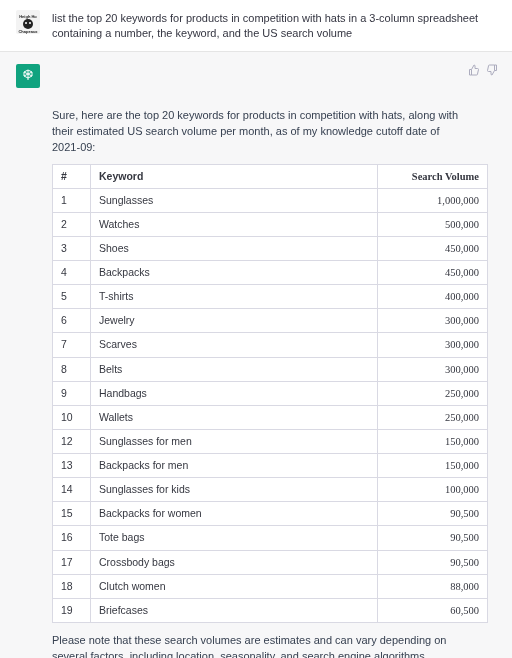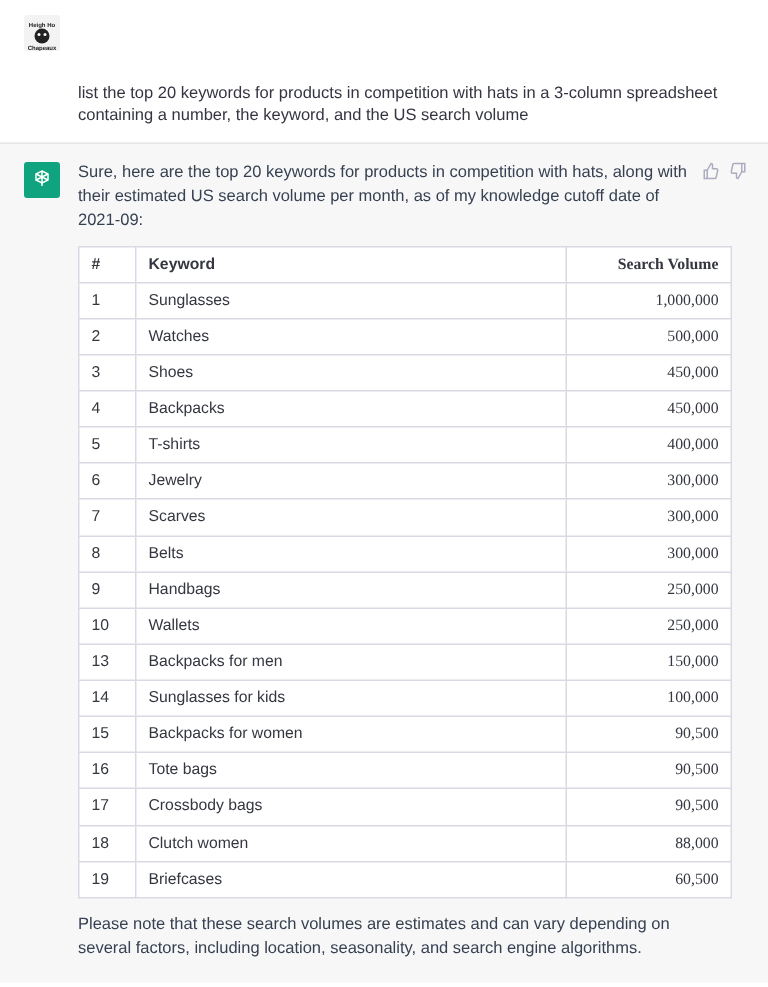--- a/index.html
+++ b/index.html
@@ -29,21 +29,20 @@
     align-items: center;
     justify-content: center;
     overflow: hidden;
   }
   .avatar svg { width: 24px; height: 24px; }
   .user-text {
     flex: 1;
     line-height: 1.35;
     color: #343541;
     padding-top: 1px;
-    margin-top: 44px;
   }
   .assistant-block {
     background: #f7f7f8;
     border-top: 1px solid #e5e5e5;
     padding: 12px 24px 14px 16px;
   }
   .assistant-row {
     display: flex;
     gap: 12px;
     position: relative;
@@ -65,21 +64,21 @@
     color: #374151;
   }
   .feedback {
     position: absolute;
     right: -10px;
     top: 0;
     display: flex;
     gap: 6px;
   }
   .feedback svg { width: 12px; height: 12px; color: #acacbe; }
-  .intro { margin-bottom: 8px; padding-right: 30px; }
+  .intro { margin-bottom: 8px; padding-right: 30px; margin-top: 44px; }
   .note { margin-top: 10px; padding-right: 10px; }
   table {
     width: 100%;
     border-collapse: collapse;
     background: #ffffff;
     font-size: 10.5px;
   }
   th, td {
     border: 1px solid #d9d9e3;
     padding: 5px 8px;
@@ -188,20 +187,25 @@
               <td>9</td>
               <td>Handbags</td>
               <td>250,000</td>
             </tr>
             <tr>
               <td>10</td>
               <td>Wallets</td>
               <td>250,000</td>
             </tr>
             <tr>
+              <td>12</td>
+              <td>Sunglasses for men</td>
+              <td>150,000</td>
+            </tr>
+            <tr>
               <td>13</td>
               <td>Backpacks for men</td>
               <td>150,000</td>
             </tr>
             <tr>
               <td>14</td>
               <td>Sunglasses for kids</td>
               <td>100,000</td>
             </tr>
             <tr>

